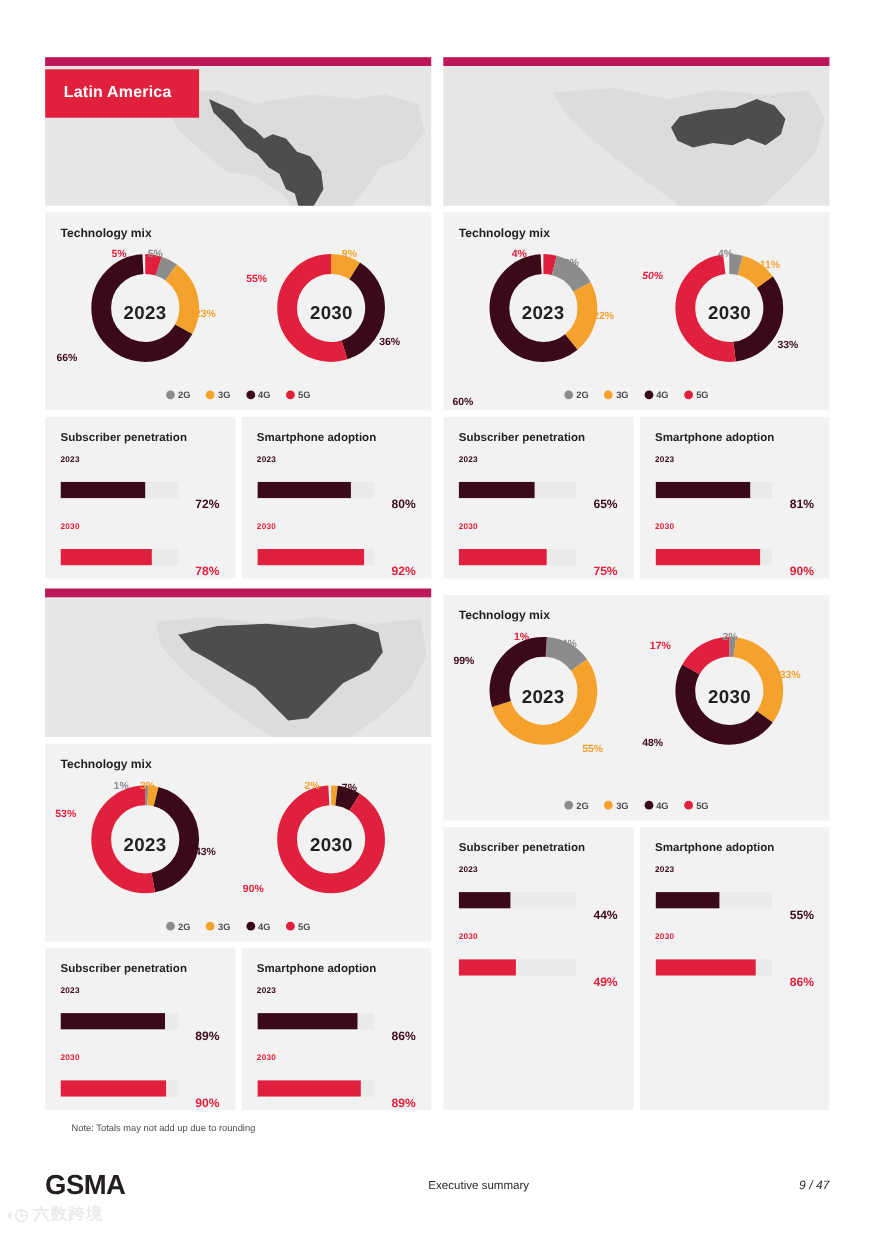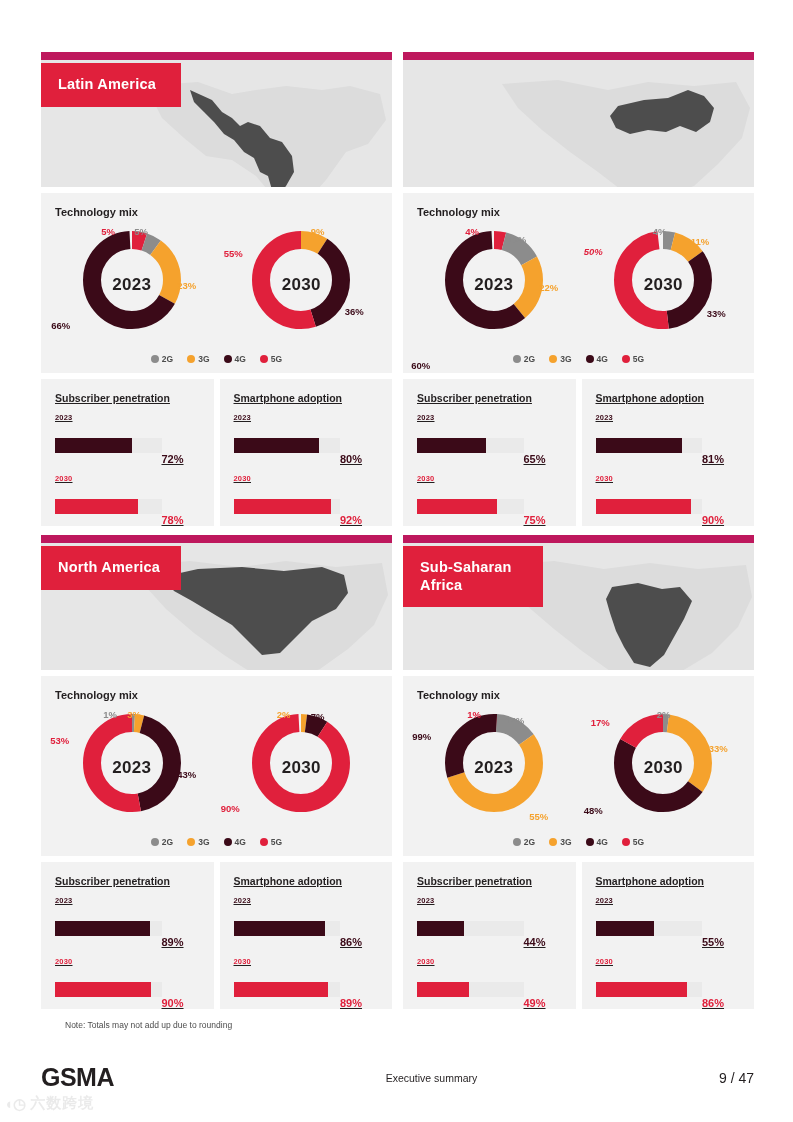--- a/index.html
+++ b/index.html
@@ -77,56 +77,56 @@
 
   .legend {
     position:absolute; bottom:9px; left:0; right:0;
     display:flex; justify-content:center; gap:14px;
     font-size:8.5px; font-weight:bold; color:#4d4d4d;
   }
   .legend-item { display:flex; align-items:center; gap:3px; }
   .legend-dot { width:8px; height:8px; border-radius:50%; display:inline-block; }
 
   
-  .metrics { display:flex; gap:6px; margin-top:6px; flex:1;text-decoration:underline; }
+  .metrics { display:flex; gap:6px; margin-top:6px; flex:1; }
   .metric {
     background:#f2f2f2;
     flex:1;
     padding:0 14px;
     position:relative;
   }
   .metric-title { font-size:10.5px; font-weight:bold; padding-top:13px; }
   .bar-row { margin-top:9px; }
   .bar-year { font-size:7.5px; font-weight:bold; letter-spacing:.2px; }
   .bar-line { display:flex; align-items:center; gap:0; margin-top:3px; }
   .bar-track {
     flex:1; height:15px; background:#eaeaea; position:relative; overflow:hidden;
   }
   .bar-fill { height:100%; }
-  .bar-val { width:38px; text-align:left; font-size:11px; font-weight:bold;margin-top:28px; }
+  .bar-val { width:38px; text-align:right; font-size:11px; font-weight:bold;margin-top:28px; }
 
   .y2023 .bar-year, .y2023 .bar-val { color:#3b0a18; }
   .y2030 .bar-year, .y2030 .bar-val { color:#e0203c; }
 
   
   .note {
     position:absolute; left:41px; top:1020px;
     font-size:8.5px; color:#4d4d4d;padding-left:24px;
   }
   .footer {
     position:absolute; left:41px; right:39px; top:1063px;
     display:flex; align-items:center; justify-content:space-between;
     font-size:10.5px; color:#231f20;
   }
   .gsma-logo {
     font-size:25px; font-weight:bold; letter-spacing:-0.5px;
     font-family:"Liberation Sans", sans-serif;
   }
   .footer-center { font-size:10.5px;padding-left:30px; }
-  .footer-page { font-size:14px; }
+  .footer-page { font-size:11px;font-style:italic; }
 
   .watermark {
     position:absolute; left:4px; top:1094px;
     display:flex; align-items:center; gap:4px;
     opacity:.20;
   }
   .wm-text { font-size:15px; font-weight:bold; color:#9a9a9a; letter-spacing:1px; }
   .wm-mark { font-size:15px; color:#9a9a9a; font-weight:bold; }
 </style>
 </head>
@@ -334,21 +334,20 @@
             </div>
           </div>
         </div>
       </div>
       <div class="panel">
         <div class="map-block">
           <svg class="map-svg" viewBox="0 0 256 144" preserveAspectRatio="none">
             <path d="M6,22 L54,18 L104,24 L150,18 L200,24 L246,20 L252,52 L238,82 L212,106 L184,126 L150,138 L116,130 L88,112 L58,90 L30,66 L10,44 Z" fill="#dcdcdc"></path>
             <path d="M26,34 L62,26 L106,24 L148,28 L186,24 L208,32 L212,50 L200,66 L176,78 L160,94 L144,110 L126,112 L112,98 L96,82 L76,70 L56,58 L38,48 Z" fill="#4d4d4d"></path>
           </svg>
-          <div class="region-title">North America</div>
         </div>
         <div class="tech-block">
           <div class="block-title">Technology mix</div>
           <div class="donuts">
             <div class="donut-wrap">
               <svg class="donut-svg" width="104" height="104" viewBox="0 0 104 104">
                 <circle cx="52" cy="52" r="40" fill="none" stroke="#8c8c8c" stroke-width="18" stroke-dasharray="2.5132741228718345 248.8141381643116" stroke-dashoffset="0" transform="rotate(-90 52 52)"></circle>
                 <circle cx="52" cy="52" r="40" fill="none" stroke="#f5a22d" stroke-width="18" stroke-dasharray="7.5398223686155035 243.78758991856796" stroke-dashoffset="-2.5132741228718345" transform="rotate(-90 52 52)"></circle>
                 <circle cx="52" cy="52" r="40" fill="none" stroke="#3b0a18" stroke-width="18" stroke-dasharray="108.07078728348888 143.25662500369458" stroke-dashoffset="-10.053096491487338" transform="rotate(-90 52 52)"></circle>
                 <circle cx="52" cy="52" r="40" fill="none" stroke="#e0203c" stroke-width="18" stroke-dasharray="133.20352851220724 118.1238837749762" stroke-dashoffset="-118.12388377497622" transform="rotate(-90 52 52)"></circle>
@@ -429,28 +428,20 @@
                 <div class="bar-track">
                   <div class="bar-fill" style="width: 89%; background: rgb(224, 32, 60);"></div>
                 </div>
                 <div class="bar-val">89%</div>
               </div>
             </div>
           </div>
         </div>
       </div>
       <div class="panel">
-        <div class="map-block">
-          <svg class="map-svg" viewBox="0 0 256 144" preserveAspectRatio="none">
-            <path d="M6,22 L56,18 L106,26 L152,20 L200,26 L248,22 L254,54 L240,84 L214,110 L184,128 L148,138 L112,128 L84,108 L56,86 L28,62 L8,42 Z" fill="#dcdcdc"></path>
-            <path d="M114,44 L140,40 L164,46 L182,44 L194,58 L186,76 L176,94 L166,112 L152,124 L136,120 L126,104 L118,88 L112,70 L108,56 Z" fill="#4d4d4d"></path>
-          </svg>
-          <div class="region-title">Sub-Saharan
-Africa</div>
-        </div>
         <div class="tech-block">
           <div class="block-title">Technology mix</div>
           <div class="donuts">
             <div class="donut-wrap">
               <svg class="donut-svg" width="104" height="104" viewBox="0 0 104 104">
                 <circle cx="52" cy="52" r="40" fill="none" stroke="#e0203c" stroke-width="18" stroke-dasharray="2.5132741228718345 248.8141381643116" stroke-dashoffset="0" transform="rotate(-90 52 52)"></circle>
                 <circle cx="52" cy="52" r="40" fill="none" stroke="#8c8c8c" stroke-width="18" stroke-dasharray="35.18583772020568 216.14157456697777" stroke-dashoffset="-2.5132741228718345" transform="rotate(-90 52 52)"></circle>
                 <circle cx="52" cy="52" r="40" fill="none" stroke="#f5a22d" stroke-width="18" stroke-dasharray="138.2300767579509 113.09733552923254" stroke-dashoffset="-37.69911184307752" transform="rotate(-90 52 52)"></circle>
                 <circle cx="52" cy="52" r="40" fill="none" stroke="#3b0a18" stroke-width="18" stroke-dasharray="77.91149780902687 173.4159144781566" stroke-dashoffset="-175.92918860102844" transform="rotate(-90 52 52)"></circle>
               </svg>

